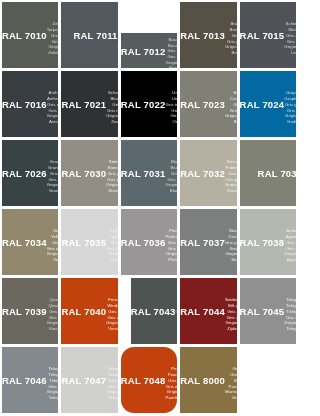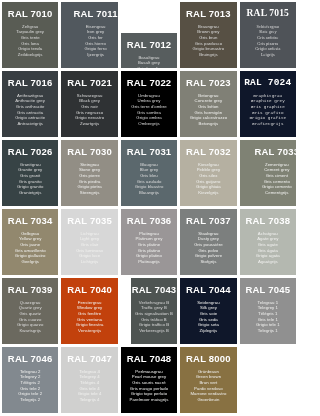--- a/index.html
+++ b/index.html
@@ -21,21 +21,20 @@
     grid-template-columns: repeat(5, 1fr);
     grid-template-rows: repeat(6, 1fr);
     gap: 3px;
     padding: 2px 2px 3px 2px;
     background: #ffffff;
   }
   .swatch {
     position: relative;
     box-sizing: border-box;
     display: flex;
-    flex-direction: column;
     align-items: center;
     justify-content: flex-start;
     padding-top: 7px;
     overflow: hidden;
   }
   .ral-code {
     font-size: 9.5px;
     font-weight: bold;
     letter-spacing: 0.2px;
     line-height: 1;
@@ -101,21 +100,21 @@
       <div class="ral-code">RAL 7013</div>
       <div class="names">
         <span>Braungrau</span>
         <span>Brown grey</span>
         <span>Gris brun</span>
         <span>Gris pardusco</span>
         <span>Grigio brunastro</span>
         <span>Bruingrijs</span>
       </div>
     </div>
-    <div class="swatch dark" style="background: rgb(79, 83, 88); font-family: Liberation Serif, serif;">
+    <div class="swatch dark" style="background: rgb(79, 83, 88);">
       <div class="ral-code">RAL 7015</div>
       <div class="names">
         <span>Schiefergrau</span>
         <span>Slate grey</span>
         <span>Gris ardoise</span>
         <span>Gris pizarra</span>
         <span>Grigio ardesia</span>
         <span>Leigrijs</span>
       </div>
     </div>
@@ -156,21 +155,21 @@
       <div class="ral-code">RAL 7023</div>
       <div class="names">
         <span>Betongrau</span>
         <span>Concrete grey</span>
         <span>Gris béton</span>
         <span>Gris hormigón</span>
         <span>Grigio calcestruzzo</span>
         <span>Betongrijs</span>
       </div>
     </div>
-    <div class="swatch dark" style="background: #0f172a; font-family: Liberation Mono, monospace;">
+    <div class="swatch dark" style="background: #0369a1;">
       <div class="ral-code">RAL 7024</div>
       <div class="names">
         <span>Graphitgrau</span>
         <span>Graphite grey</span>
         <span>Gris graphite</span>
         <span>Gris grafito</span>
         <span>Grigio grafite</span>
         <span>Grafietgrijs</span>
       </div>
     </div>
@@ -310,21 +309,21 @@
       <div class="ral-code">RAL 7043</div>
       <div class="names">
         <span>Verkehrsgrau B</span>
         <span>Traffic grey B</span>
         <span>Gris signalisation B</span>
         <span>Gris tráfico B</span>
         <span>Grigio traffico B</span>
         <span>Verkeersgrijs B</span>
       </div>
     </div>
-    <div class="swatch light" style="background: #0f172a;">
+    <div class="swatch light" style="background: #7f1d1d;">
       <div class="ral-code">RAL 7044</div>
       <div class="names">
         <span>Seidengrau</span>
         <span>Silk grey</span>
         <span>Gris soie</span>
         <span>Gris seda</span>
         <span>Grigio seta</span>
         <span>Zijdegrijs</span>
       </div>
     </div>
@@ -354,21 +353,21 @@
       <div class="ral-code">RAL 7047</div>
       <div class="names">
         <span>Telegrau 4</span>
         <span>Telegrey 4</span>
         <span>Télégris 4</span>
         <span>Gris tele 4</span>
         <span>Grigio tele 4</span>
         <span>Telegrijs 4</span>
       </div>
     </div>
-    <div class="swatch light" style="background: #000000;">
+    <div class="swatch light" style="background: #c2410c; border-radius: 13px;">
       <div class="ral-code">RAL 7048</div>
       <div class="names">
         <span>Perlmausgrau</span>
         <span>Pearl mouse grey</span>
         <span>Gris souris nacré</span>
         <span>Gris musgo perlado</span>
         <span>Grigio topo perlato</span>
         <span>Parelmoer muisgrijs</span>
       </div>
     </div>

